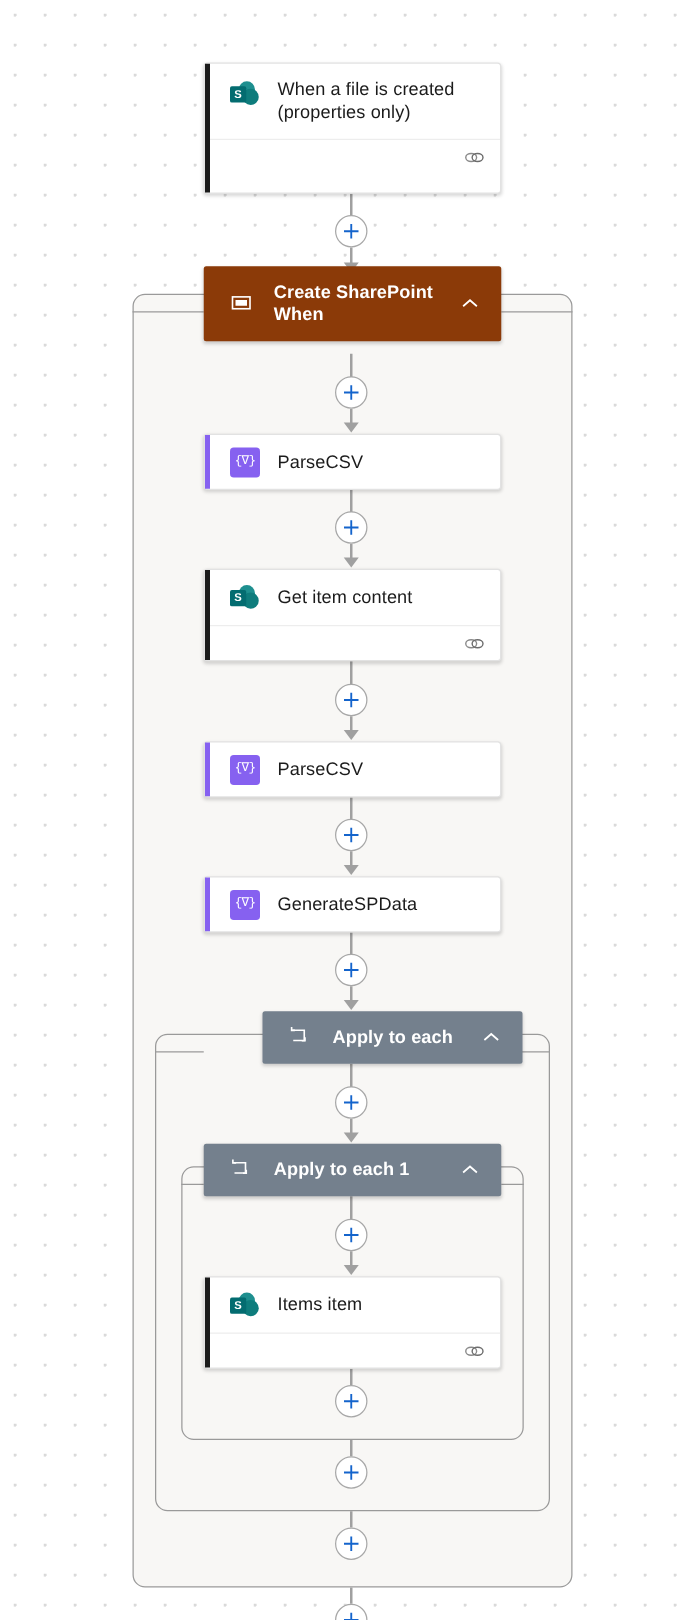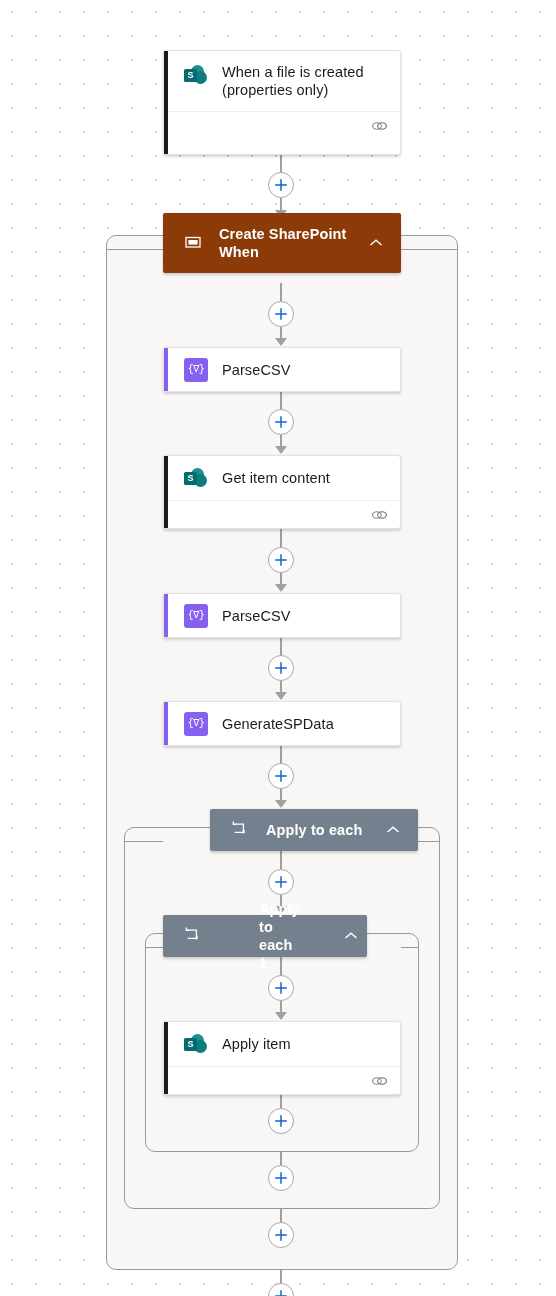--- a/index.html
+++ b/index.html
@@ -387,21 +387,21 @@
         </svg>
     </div>
   </div>
 
   <div class="plus" style="left:268px; top:869px;">
     <svg width="14" height="14" viewBox="0 0 14 14">
         <path d="M7 1.2V12.8M1.2 7H12.8" stroke="#1464cc" stroke-width="1.5"></path>
       </svg>
   </div>
 
-  <div class="scopehdr slate" style="left:163px; top:915px; width:204px; height:42px;gap:40px;">
+  <div class="scopehdr slate" style="left:163px; top:915px; width:238px; height:42px;">
     <div class="icon-slot">
       <svg width="18" height="18" viewBox="0 0 18 18">
         <path d="M3.8 5.2H13.4V13.4H4.6" fill="none" stroke="#ffffff" stroke-width="1.3"></path>
         <path d="M3.3 2.6l0 2.7 2.6 0" fill="none" stroke="#ffffff" stroke-width="1.3"></path>
         <path d="M14 10.8l0 2.8-2.6 0" fill="none" stroke="#ffffff" stroke-width="1.3"></path>
       </svg>
     </div>
     <div class="label">Apply to each 1</div>
     <div class="chev">
       <svg width="14" height="10" viewBox="0 0 14 10">
@@ -419,21 +419,21 @@
   <div class="card" style="left:163px; top:1021px; width:238px; height:74px;">
     <div class="leftbar" style="background:#1b1b1b;"></div>
     <div class="titlerow">
       <div class="icon-slot">
         <div class="sp-icon">
           <div class="c1"></div>
             <div class="c2"></div>
           <div class="sq">S</div>
         </div>
       </div>
-      <div class="label">Apply item</div>
+      <div class="label">Items item</div>
     </div>
     <div class="footer">
       <span>
         <svg class="chain-icon" viewBox="0 0 18 14">
           <ellipse cx="6.3" cy="7" rx="4.6" ry="3.4" fill="none" stroke="#8a8a8a" stroke-width="1.2"></ellipse>
           <ellipse cx="11.7" cy="7" rx="4.6" ry="3.4" fill="none" stroke="#6d6d6d" stroke-width="1.2"></ellipse>
         </svg>
       </span>
     </div>
   </div>

